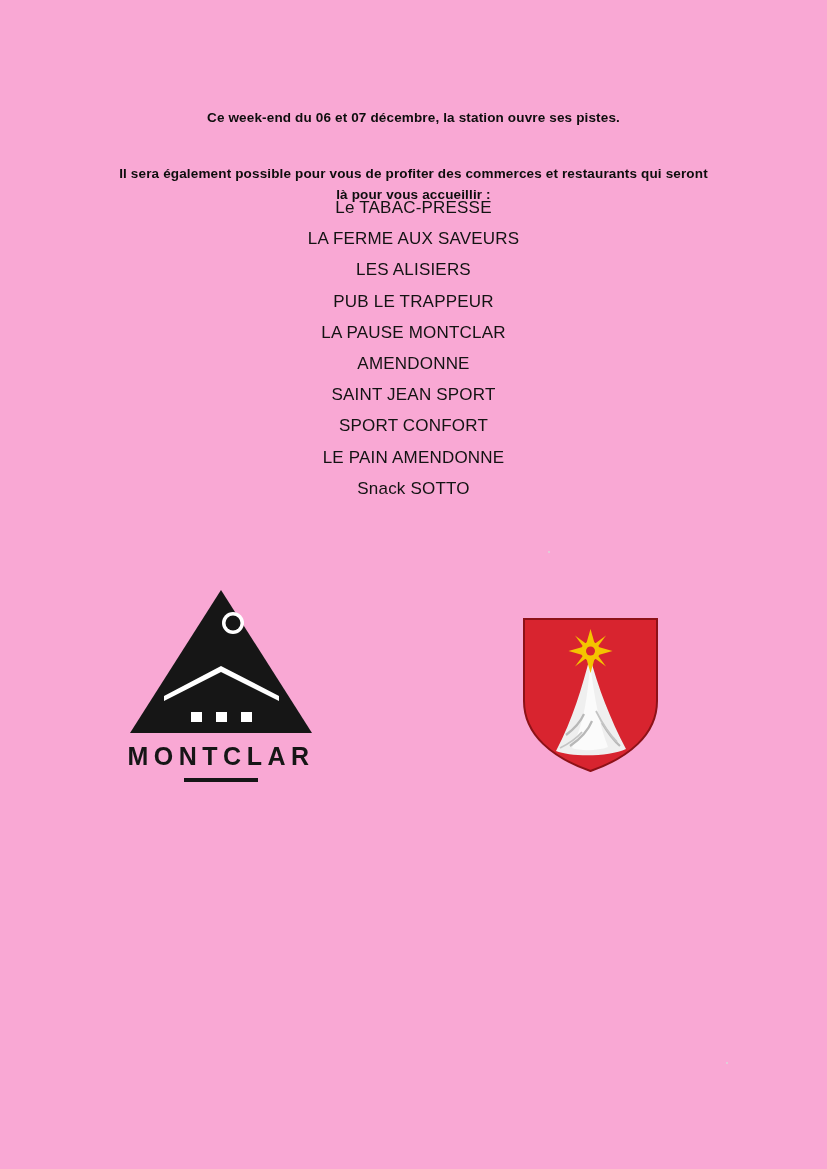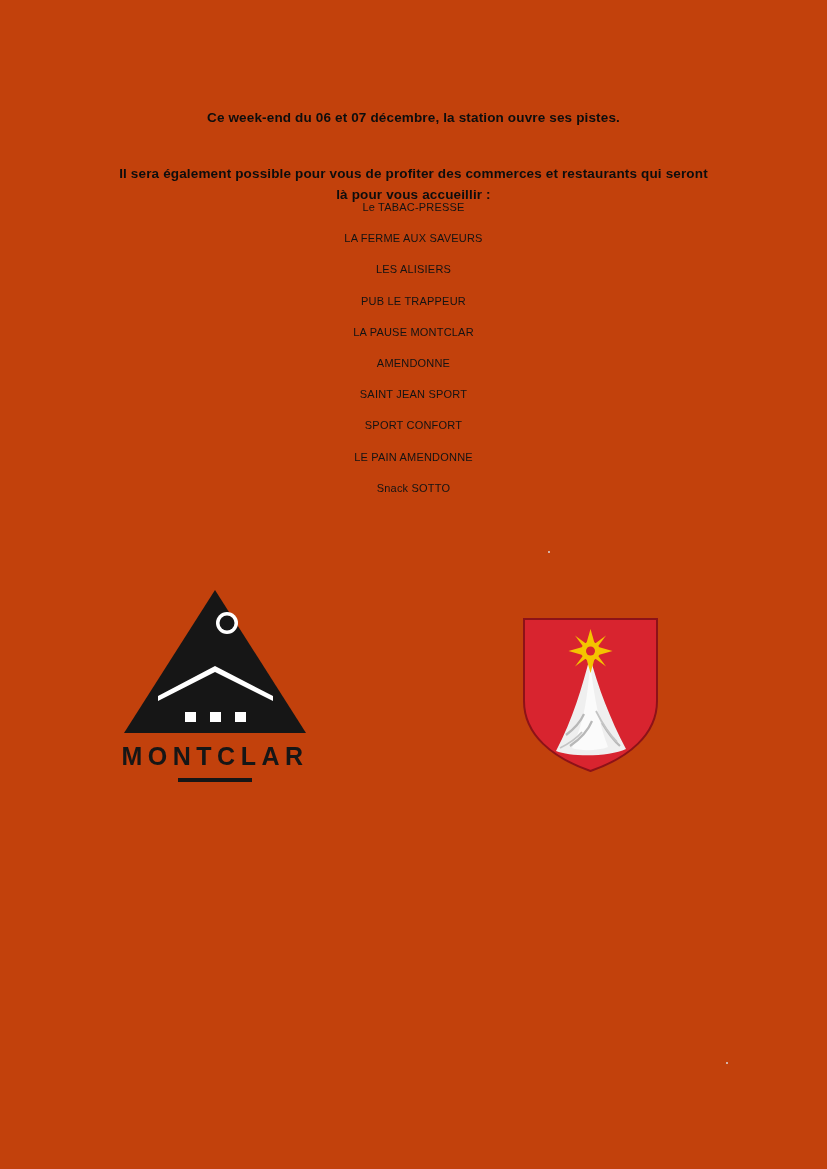--- a/index.html
+++ b/index.html
@@ -12,21 +12,21 @@
     height: 1169px;
     position: relative;
     font-family: "Liberation Sans", sans-serif;
     color: #111111;
     overflow: hidden;
   }
   .page {
     position: relative;
     width: 827px;
     height: 1169px;
-    background: #c2410c;
+    background: #f9a8d4;
   }
 
   
   .announcement {
     position: absolute;
     top: 108px;
     left: 90px;
     width: 647px;
     text-align: center;
   }
@@ -43,31 +43,31 @@
   }
 
   .shops {
     position: absolute;
     top: 192px;
     left: 90px;
     width: 647px;
     text-align: center;
   }
   .shop-item {
-    font-size: 11px;
+    font-size: 17px;
     color: #131313;
     letter-spacing: 0.2px;
     line-height: 31.2px;
     height: 31.2px;
   }
 
   
   .montclar-logo {
     position: absolute;
-    left: 118px;
+    left: 124px;
     top: 588px;
     width: 195px;
     height: 200px;
   }
   .montclar-logo svg {
     display: block;
   }
 
   
   .coat-of-arms {

